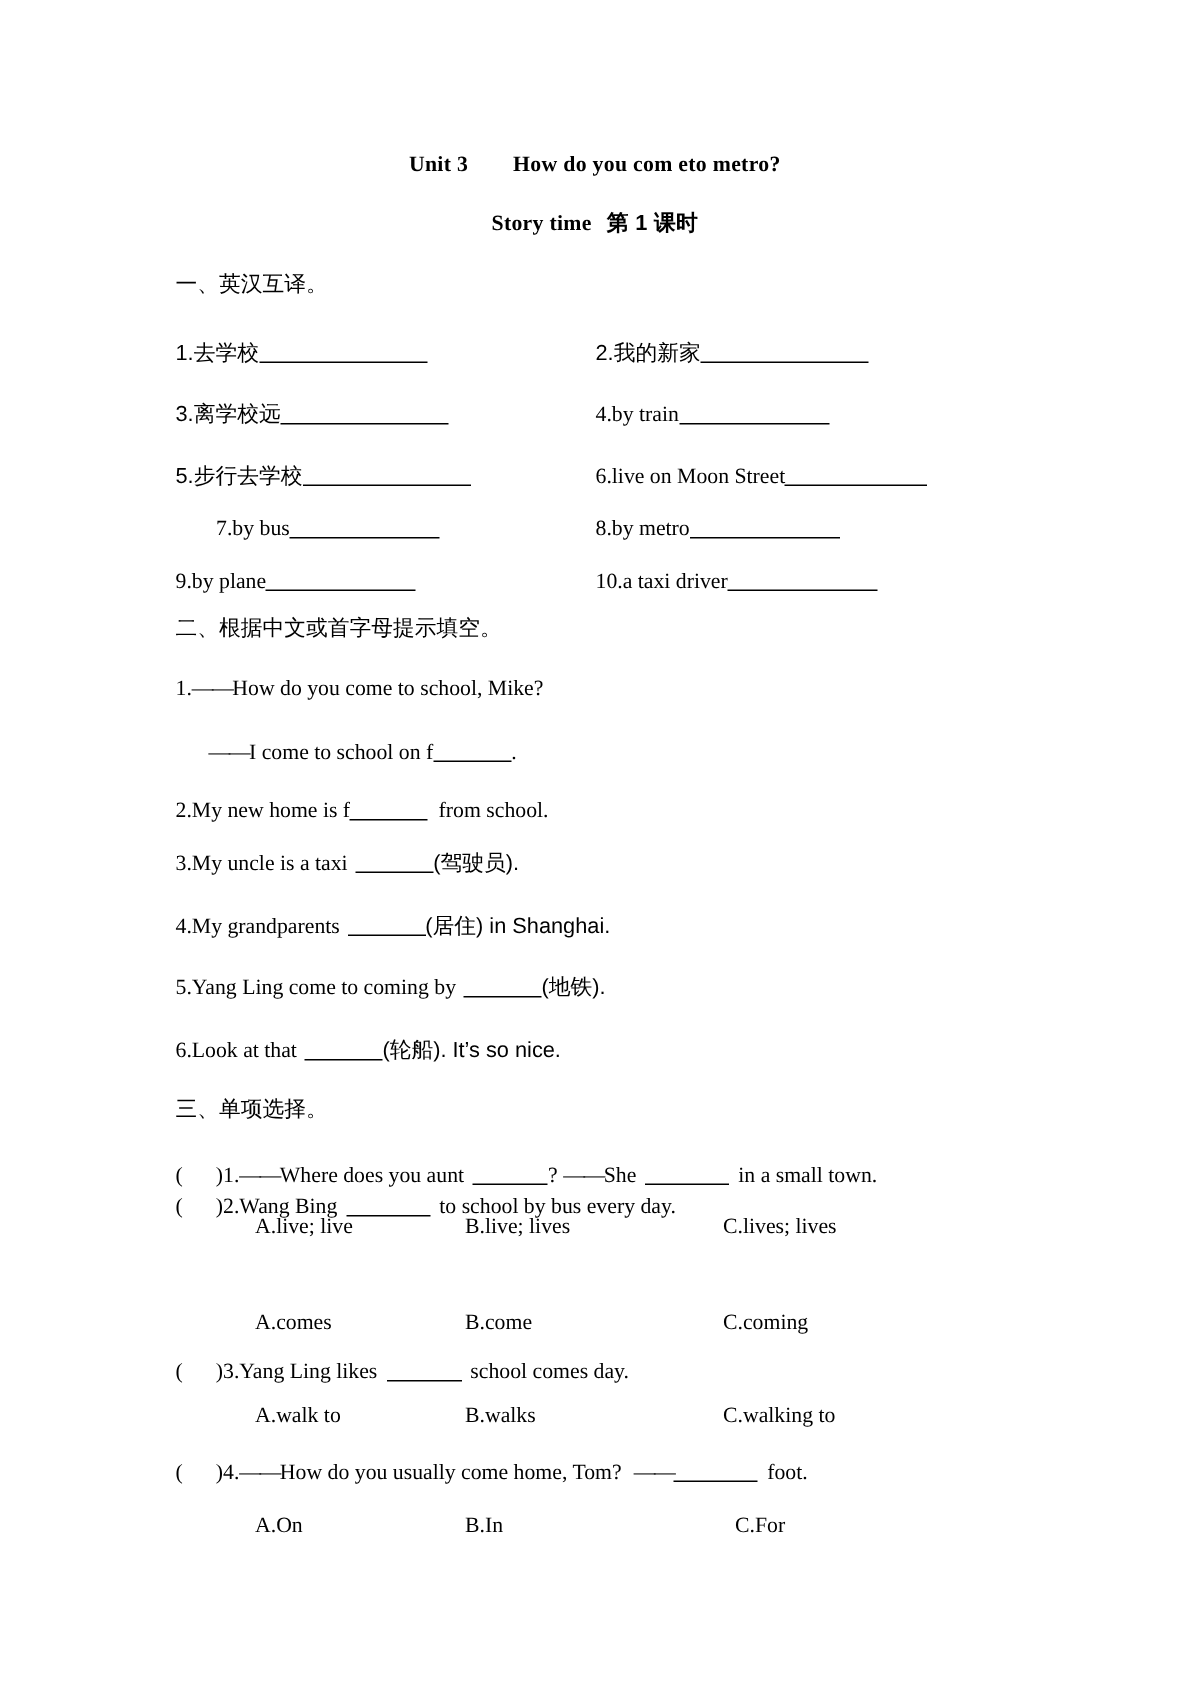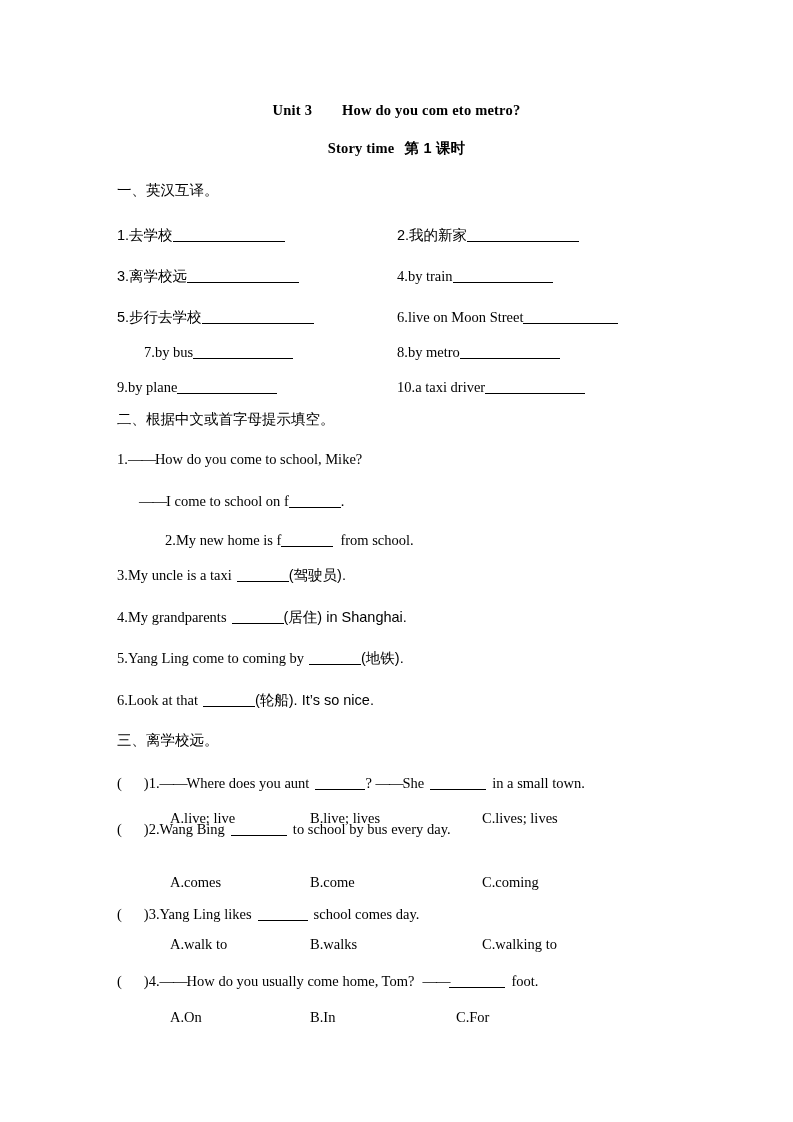--- a/index.html
+++ b/index.html
@@ -128,63 +128,63 @@
 
   <div class="abs section-head" style="left:117px; top:412px;">二、根据中文或首字母提示填空。</div>
 
   <div class="abs" style="left:117px; top:452px;">
     <span>1.</span><span class="dash">——</span><span>How do you come to school, Mike?</span>
   </div>
   <div class="abs" style="left:139px; top:493px;">
     <span class="dash">——</span><span>I come to school on f</span><span class="blank b-52"></span><span>.</span>
   </div>
 
-  <div class="abs" style="left:117px; top:532px;margin-left:48px;">
+  <div class="abs" style="left:117px; top:532px;">
     <span>2.</span><span>My new home is f</span><span class="blank b-52"></span><span style="display:inline-block;width:7px"></span><span>from school.</span>
   </div>
 
   <div class="abs" style="left:117px; top:567px;">
     <span>3.</span><span>My uncle is a taxi</span><span style="display:inline-block;width:5px"></span><span class="blank b-52"></span><span class="cn">(驾驶员).</span>
   </div>
 
   <div class="abs" style="left:117px; top:609px;">
     <span>4.</span><span>My grandparents</span><span style="display:inline-block;width:5px"></span><span class="blank b-52"></span><span class="cn">(居住) in Shanghai.</span>
   </div>
 
   <div class="abs" style="left:117px; top:650px;">
     <span>5.</span><span>Yang Ling come to coming by</span><span style="display:inline-block;width:5px"></span><span class="blank b-52"></span><span class="cn">(地铁).</span>
   </div>
 
   <div class="abs" style="left:117px; top:692px;">
     <span>6.</span><span>Look at that</span><span style="display:inline-block;width:5px"></span><span class="blank b-52"></span><span class="cn">(轮船). It’s so nice.</span>
   </div>
 
-  <div class="abs section-head" style="left:117px; top:733px;">三、离学校远。</div>
+  <div class="abs section-head" style="left:117px; top:733px;">三、单项选择。</div>
 
   <div class="abs" style="left:117px; top:775px;">
     <span class="mc-mark">(</span><span class="mc-gap"></span><span class="mc-mark">)</span><span>1.</span><span class="dash">——</span><span>Where does you aunt</span><span style="display:inline-block;width:6px"></span><span class="blank b-50"></span><span>? </span><span class="dash">——</span><span>She</span><span style="display:inline-block;width:6px"></span><span class="blank b-56"></span><span style="display:inline-block;width:6px"></span><span>in a small town.</span>
   </div>
   <div class="opt" style="left:170px; top:811px;">A.live; live</div>
   <div class="opt" style="left:310px; top:811px;">B.live; lives</div>
   <div class="opt" style="left:482px; top:811px;">C.lives; lives</div>
 
-  <div class="abs" style="left:117px; top:821px;text-align:center;">
+  <div class="abs" style="left:117px; top:796px;text-align:center;">
     <span class="mc-mark">(</span><span class="mc-gap"></span><span class="mc-mark">)</span><span>2.</span><span>Wang Bing</span><span style="display:inline-block;width:6px"></span><span class="blank b-56"></span><span style="display:inline-block;width:6px"></span><span>to school by bus every day.</span>
   </div>
   <div class="opt" style="left:170px; top:875px;">A.comes</div>
   <div class="opt" style="left:310px; top:875px;">B.come</div>
   <div class="opt" style="left:482px; top:875px;">C.coming</div>
 
   <div class="abs" style="left:117px; top:906px;">
     <span class="mc-mark">(</span><span class="mc-gap"></span><span class="mc-mark">)</span><span>3.</span><span>Yang Ling likes</span><span style="display:inline-block;width:6px"></span><span class="blank b-50"></span><span style="display:inline-block;width:6px"></span><span>school comes day.</span>
   </div>
   <div class="opt" style="left:170px; top:937px;">A.walk to</div>
   <div class="opt" style="left:310px; top:937px;">B.walks</div>
   <div class="opt" style="left:482px; top:937px;">C.walking to</div>
 
   <div class="abs" style="left:117px; top:973px;">
     <span class="mc-mark">(</span><span class="mc-gap"></span><span class="mc-mark">)</span><span>4.</span><span class="dash">——</span><span>How do you usually come home, Tom?</span><span style="display:inline-block;width:8px"></span><span class="dash">——</span><span class="blank b-56"></span><span style="display:inline-block;width:6px"></span><span>foot.</span>
   </div>
   <div class="opt" style="left:170px; top:1010px;">A.On</div>
   <div class="opt" style="left:310px; top:1010px;">B.In</div>
-  <div class="opt" style="left:456px; top:1010px;">C.For</div>
+  <div class="opt" style="left:490px; top:1010px;">C.For</div>
 
 </div>
 
 </body></html>

